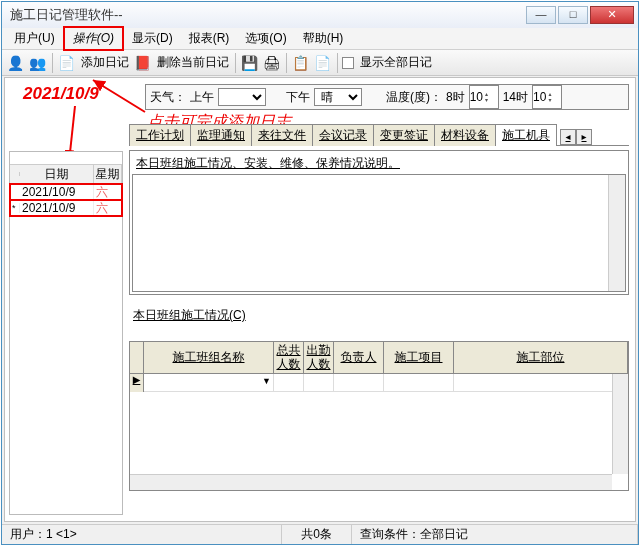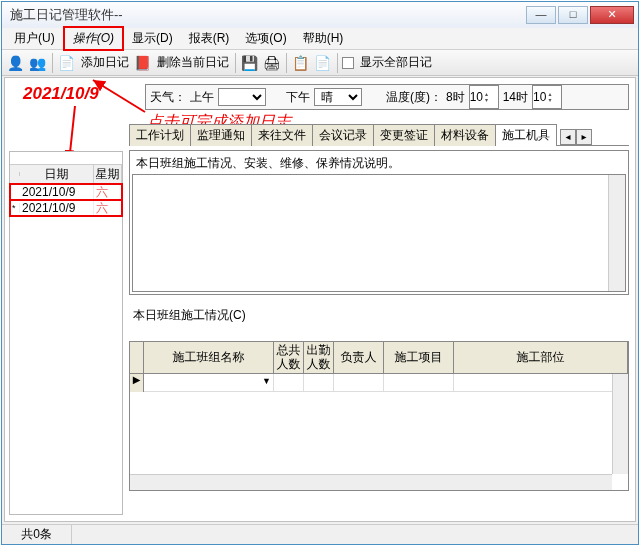--- a/index.html
+++ b/index.html
@@ -27,21 +27,21 @@
   .annotation-text { position:absolute; top:34px; left:142px; color:#e00; font-size:16px; font-style:italic; }
   .left-panel { position:absolute; top:48px; left:4px; width:114px; bottom:6px; border:1px solid #bbb; background:#fff;margin-top:25px;}
   .date-hdr { display:flex; border-bottom:1px solid #ccc; background:#f0f0f0; height:20px; align-items:center; border-top:1px solid #ccc;}
   .date-hdr > div { border-right:1px solid #ccc; text-align:center; font-size:12px; padding:2px 0;}
   .col-gutter{width:10px;}
   .col-date{flex:1;}
   .col-week{width:28px;}
   .date-row { display:flex; height:16px; font-size:12px; align-items:center;}
   .date-row > div { border-right:1px solid #eee; padding:0 2px;}
   .date-row.boxed { outline:2px solid #e00; outline-offset:-1px;}
-  .right-panel { position:absolute; top:48px; left:124px; right:6px; bottom:6px; }
+  .right-panel { position:absolute; top:48px; left:124px; right:6px; bottom:6px;text-decoration:underline; }
   .tabs-row { height:20px; display:flex; align-items:flex-end; border-bottom:1px solid #888; }
   .tab { padding:2px 6px; font-size:12px; border:1px solid #888; border-bottom:none; margin-right:-1px; background:#ece9d8; position:relative; top:1px;}
   .tab.active { background:#fff; font-weight:normal;}
   .tab-scroll { margin-left:4px; display:flex; gap:0;}
   .tab-arrow { width:16px; height:16px; border:1px solid #888; background:#eee; font-size:10px; text-align:center; line-height:14px;}
   .section { border:1px solid #888; margin-top:4px; padding:2px; background:#fff;}
   .sec-label { font-size:12px; padding:2px 4px;}
   .textarea { border:1px solid #888; height:118px; background:#fff; position:relative;}
   .textarea::after { content:""; position:absolute; right:0; top:0; bottom:0; width:16px; background:#eee; border-left:1px solid #ccc;}
   .table-wrap { border:1px solid #888; height:150px; margin-top:15px; position:relative; background:#fff;}
@@ -201,15 +201,20 @@
             <div class="td" style="flex:1"></div>
           </div>
           <div class="scrollbar-v"></div>
           <div class="scrollbar-h"></div>
         </div>
       </div>
     </div>
   </div>
 
   <div class="statusbar">
+    <div class="status-cell" style="width:280px">用户：1 &lt;1&gt;</div>
     <div class="status-cell" style="width:70px; justify-content:center">共0条</div>
+    <div class="status-cell" style="flex:1">
+      <span>查询条件：</span>
+      <span>全部日记</span>
+    </div>
   </div>
 </div>
 
 </body></html>

